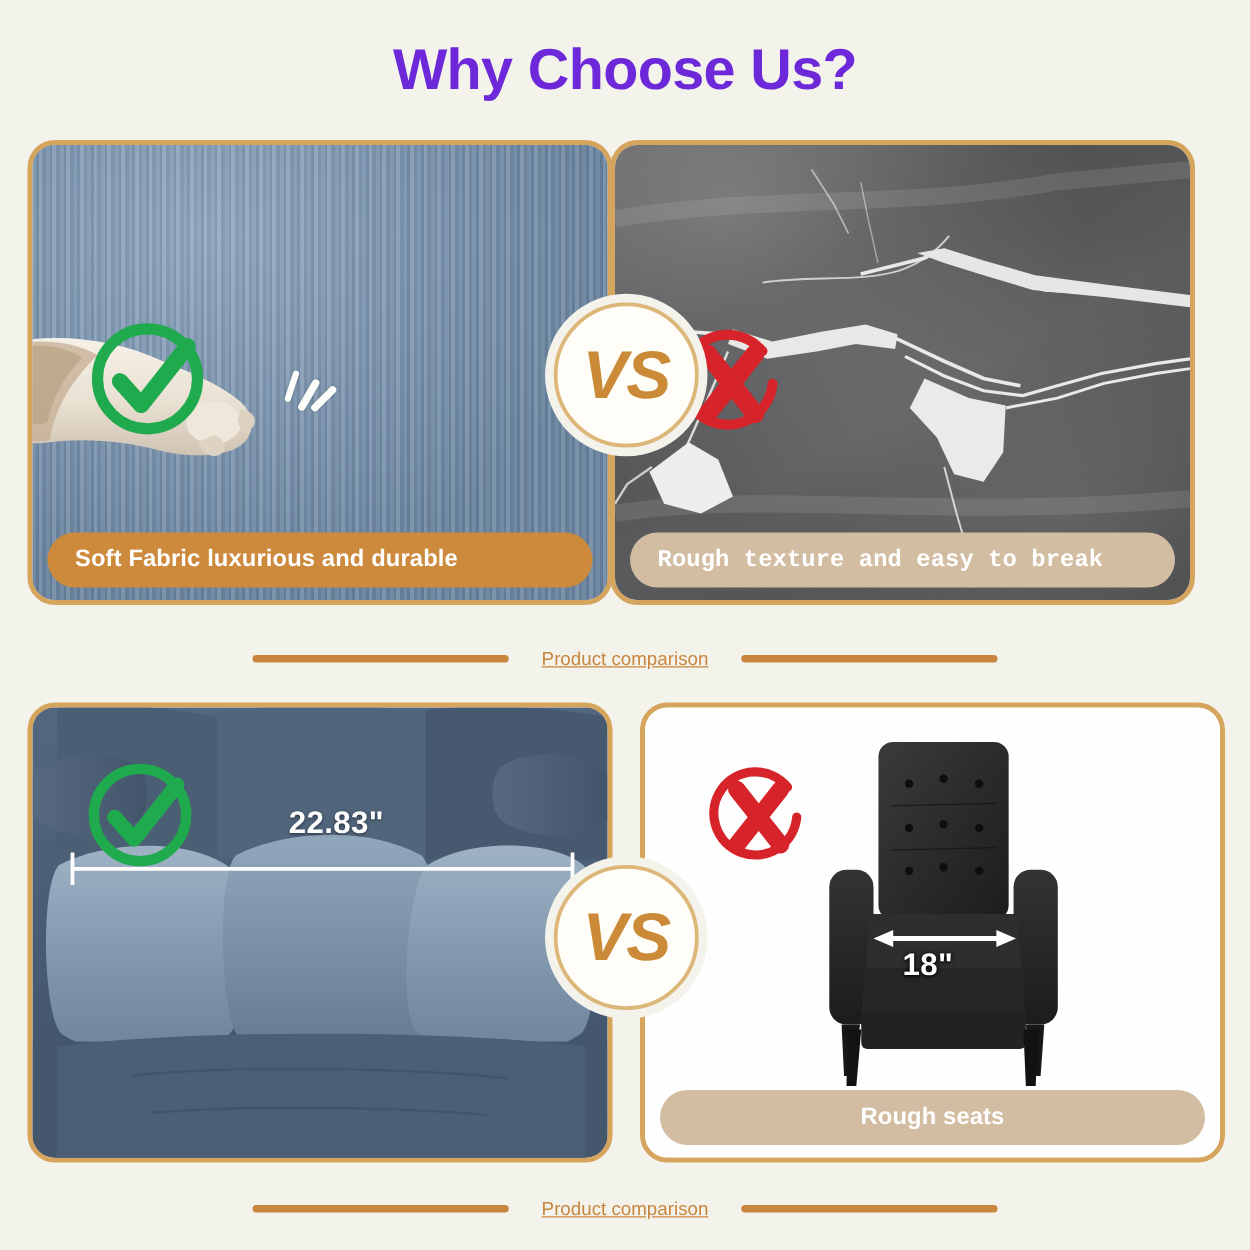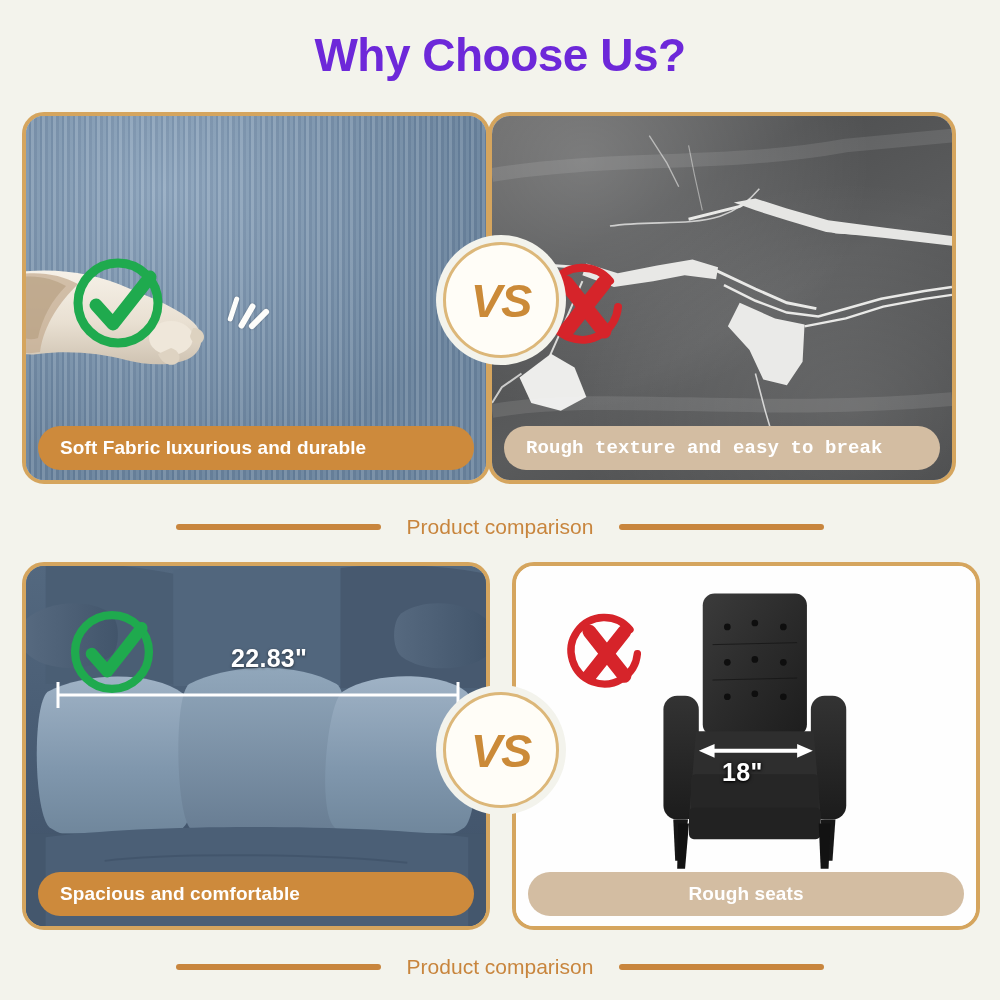--- a/index.html
+++ b/index.html
@@ -45,34 +45,34 @@
   .mark { position: absolute; z-index: 7; }
 
   
   .vs {
     position: absolute; z-index: 20;
     width: 116px; height: 116px; border-radius: 50%;
     background: #fffdf7;
     border: 3px solid #dcb779;
     box-shadow: 0 0 0 7px #f3f3ec;
     display: flex; align-items: center; justify-content: center;
-    font-size: 47px; font-weight: 800; font-style: italic;
+    font-size: 54px; font-weight: 800; font-style: italic;
     color: #cb8a38; letter-spacing: -1px;
   }
 
   
   .divider {
     position: absolute; left: 0; width: 1000px;
     display: flex; align-items: center; justify-content: center; gap: 26px;
   }
   .divider .rule {
     width: 205px; height: 6px; background: #c8853d; border-radius: 3px;
   }
   .divider .dtext {
-    font-size: 21px; color: #c8853d; font-weight: 500; white-space: nowrap;
+    font-size: 15px; color: #c8853d; font-weight: 500; white-space: nowrap; text-decoration: underline;
   }
 
   
   .fabric {
     position: absolute; inset: 0;
     background:
       repeating-linear-gradient(90deg,
         #7e99b4 0px, #7e99b4 3px,
         #6c88a6 3px, #6c88a6 5px,
         #8aa3bc 5px, #8aa3bc 8px,
@@ -254,21 +254,20 @@
         <line x1="6" y1="4" x2="6" y2="30" stroke="#ffffff" stroke-width="3"></line>
         <line x1="406" y1="4" x2="406" y2="30" stroke="#ffffff" stroke-width="3"></line>
       </svg>
       <div class="dimlabel" style="left:205px; top:78px;">22.83"</div>
 
       <svg class="mark" style="left:38px; top:38px; width:96px; height:96px;" viewBox="0 0 104 104">
         <circle cx="52" cy="52" r="40" fill="none" stroke="#1faa4e" stroke-width="9"></circle>
         <path d="M30,54 L47,73 L84,26" fill="none" stroke="#1faa4e" stroke-width="13" stroke-linecap="round" stroke-linejoin="round"></path>
       </svg>
 
-      <div class="caption pro">Spacious and comfortable</div>
     </div>
   </div>
 
   <div class="panel" style="left:512px; top:562px; width:468px; height:368px;">
     <div class="panel-inner">
       <div class="whitebg">
         <svg viewBox="0 0 468 368">
           <defs>
             <linearGradient id="lth" x1="0" y1="0" x2="1" y2="1">
               <stop offset="0%" stop-color="#3b3b3b"></stop>

